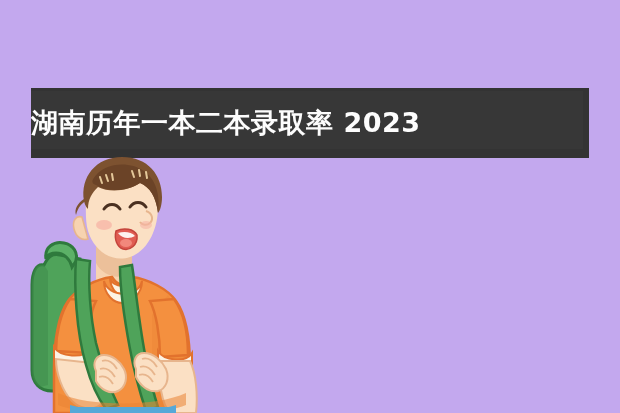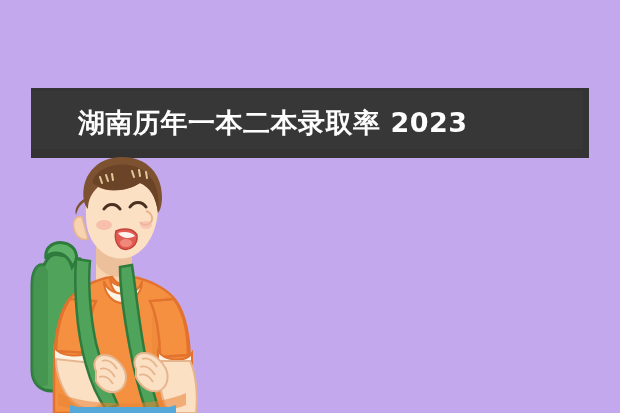--- a/index.html
+++ b/index.html
@@ -41,21 +41,20 @@
     background: #373737;
   }
   #title-text {
     position: relative;
     z-index: 2;
     color: #fdfdfd;
     font-size: 27px;
     font-weight: bold;
     letter-spacing: 0.5px;
     white-space: nowrap;
-    padding-left: 47px;
     line-height: 70px;
     font-family: "DejaVu Sans", "Liberation Sans", sans-serif;
   }
   
   #student-illustration {
     position: absolute;
     left: 0px;
     top: 155px;
     width: 300px;
     height: 258px;

